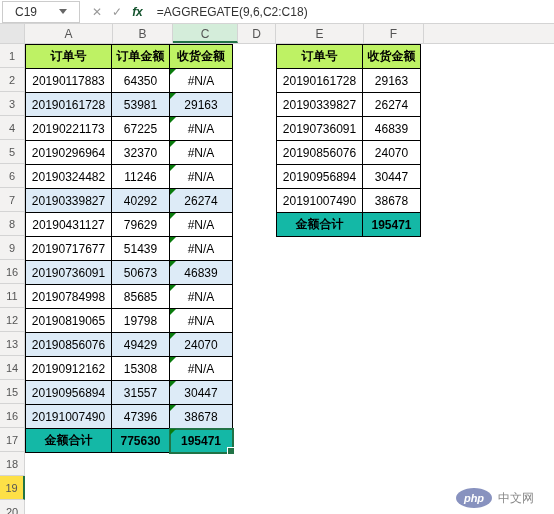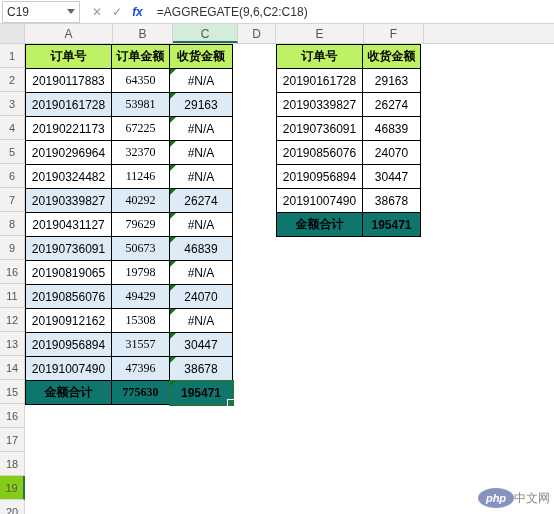--- a/index.html
+++ b/index.html
@@ -19,40 +19,40 @@
       border-bottom: 1px solid #d4d4d4;
       background: #fff;
     }
     .name-box {
       width: 78px;
       height: 22px;
       border: 1px solid #ccc;
       display: flex;
       align-items: center;
       justify-content: space-between;
-      padding: 0 4px;
+      padding: 0 12px;
       margin: 0 4px 0 2px;
       font-size: 12px;
       color: #333;
     }
     .name-box .dd {
       width: 0; height: 0;
       border-left: 4px solid transparent;
       border-right: 4px solid transparent;
       border-top: 5px solid #666;
     }
     .fb-btns {
       display: flex;
       align-items: center;
       gap: 10px;
       padding: 0 8px;
       color: #999;
     }
     .fb-btns span { cursor: default; }
-    .fx { font-style: italic; color: #1d4ed8; font-weight: bold; }
+    .fx { font-style: italic; color: #14532d; font-weight: bold; }
     .formula-input {
       flex: 1;
       padding: 0 6px;
       height: 36px;
       display: flex;
       align-items: center;
       color: #333;
     }
     .grid-area { position: relative; }
     .col-headers {
@@ -83,44 +83,44 @@
     .row-headers { width: 25px; background: #f3f2f1; }
     .rh {
       height: 24px;
       line-height: 24px;
       text-align: center;
       border-bottom: 1px solid #d4d4d4;
       border-right: 1px solid #d4d4d4;
       color: #555;
       font-size: 11px;
     }
-    .rh.sel { background:#84cc16; border-right:2px solid #217346;}
+    .rh.sel { background:#fde047; border-right:2px solid #217346;}
     .cells { position: relative; flex:1;}
     table {
       border-collapse: collapse;
       position: absolute;
     }
     .tbl-main { left: 0; top: 0; }
     .tbl-side { left: 251px; top: 0; }
     td {
       border: 1px solid #000;
       height: 24px;
       text-align: center;
       font-size: 12px;
       padding: 0 2px;
       background: #fff;
     }
     .tbl-main td.cA { width: 86px; }
-    .tbl-main td.cB { width: 58px; font-family: Liberation Serif, serif; }
+    .tbl-main td.cB { width: 58px; }
     .tbl-main td.cC { width: 63px; }
     .tbl-side td.cE { width: 86px; }
     .tbl-side td.cF { width: 58px; }
     .hdr { background: #bef264; font-weight: bold; }
     .alt { background: #ddebf7; }
-    .sum { background: #0f766e; font-weight: bold; }
+    .sum { background: #14b8a6; font-weight: bold; }
     .err-ind {
       position: relative;
       margin-top: 37px;
     }
     .err-ind::before {
       content: "";
       position: absolute;
       left: 0; top: 0;
       border-top: 6px solid #097b0c;
       border-right: 6px solid transparent;
@@ -133,25 +133,25 @@
     .active-cell::after {
       content: "";
       position: absolute;
       right: -3px; bottom: -3px;
       width: 6px; height: 6px;
       background: #217346;
       border: 1px solid #fff;
     }
     .watermark {
       position: absolute;
-      right: 4px;
+      right: 20px;
       bottom: 6px;
       display: flex;
       align-items: center;
-      gap: 0;
+      gap: 6px;
       font-size: 12px;
       color: #888;
     }
     .php-logo {
       background: #8892bf;
       color: #fff;
       border-radius: 50%;
       width: 36px; height: 20px;
       display: flex;
       align-items: center;
@@ -249,23 +249,33 @@
               <td class="cA alt">20190339827</td>
               <td class="cB alt">40292</td>
               <td class="cC alt err-ind">26274</td>
             </tr>
             <tr>
               <td class="cA">20190431127</td>
               <td class="cB">79629</td>
               <td class="cC err-ind">#N/A</td>
             </tr>
             <tr>
+              <td class="cA">20190717677</td>
+              <td class="cB">51439</td>
+              <td class="cC err-ind">#N/A</td>
+            </tr>
+            <tr>
               <td class="cA alt">20190736091</td>
               <td class="cB alt">50673</td>
               <td class="cC alt err-ind">46839</td>
+            </tr>
+            <tr>
+              <td class="cA">20190784998</td>
+              <td class="cB">85685</td>
+              <td class="cC err-ind">#N/A</td>
             </tr>
             <tr>
               <td class="cA">20190819065</td>
               <td class="cB">19798</td>
               <td class="cC err-ind">#N/A</td>
             </tr>
             <tr>
               <td class="cA alt">20190856076</td>
               <td class="cB alt">49429</td>
               <td class="cC alt err-ind">24070</td>

